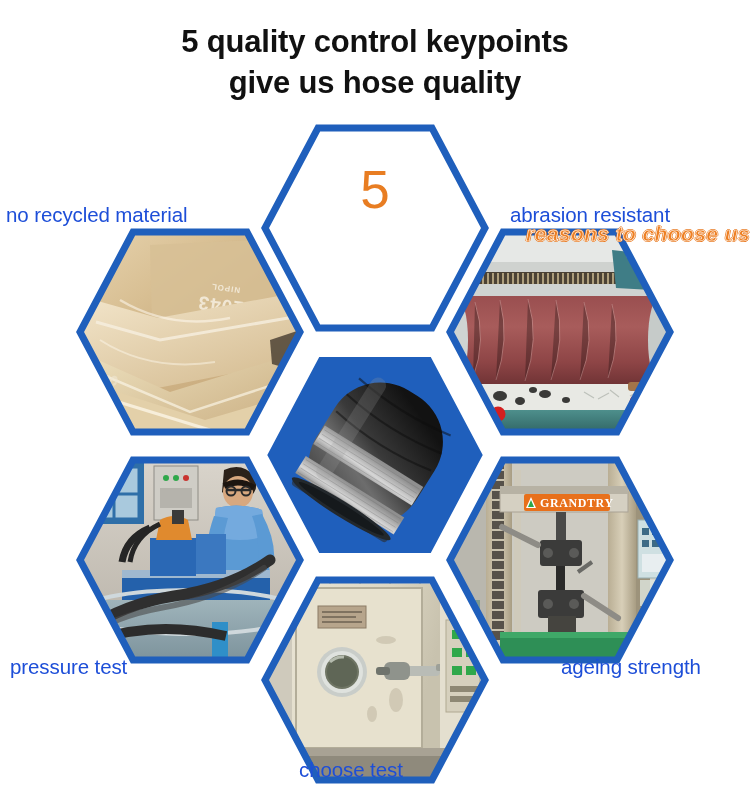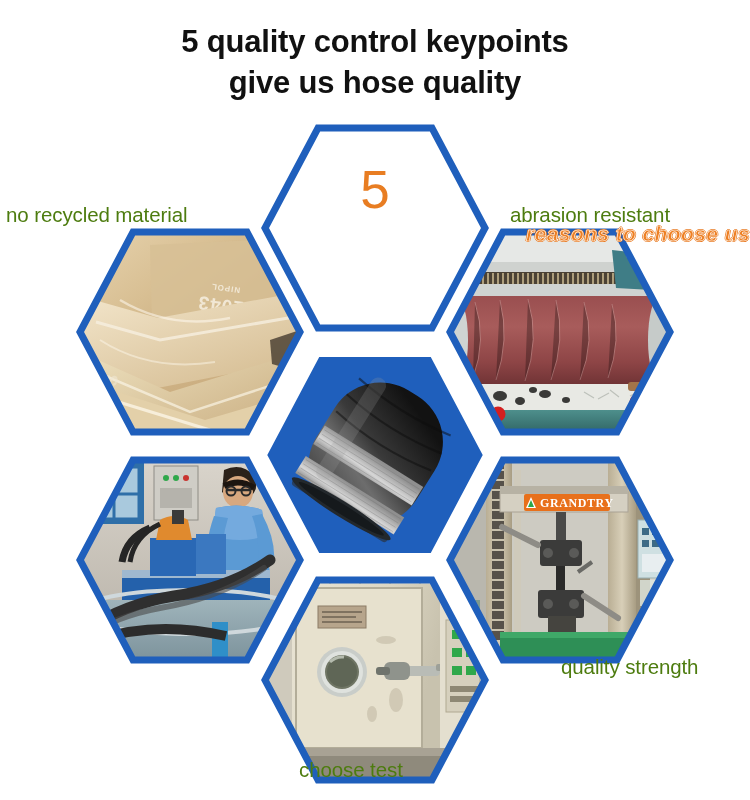--- a/index.html
+++ b/index.html
@@ -17,21 +17,21 @@
     font-weight:bold;font-size:31px;line-height:1.32;
     letter-spacing:-0.2px;
   }
   .title .l2{display:block;}
 
   
   .hexwrap{position:absolute;left:0;top:0;width:750px;height:800px;}
 
   
   .lbl{
-    position:absolute;color:#4d7c0f;font-size:20.5px;
+    position:absolute;color:#1d4ed8;font-size:20.5px;
     white-space:nowrap;letter-spacing:-0.1px;
   }
   #lbl-nw{left:6px;top:203px;}
   #lbl-ne{left:510px;top:203px;}
   #lbl-sw{left:10px;top:655px;}
   #lbl-se{left:561px;top:655px;}
   #lbl-s {left:299px;top:758px;}
 
   
   .ctr-num{
@@ -442,16 +442,17 @@
       <path d="M318,580 L432,580 L485,680 L432,780 L318,780 L265,680 Z" fill="none" stroke="#1F5FBC" stroke-width="7" stroke-linejoin="miter"></path>
     </g>
   </svg>
   </div>
 
   <div class="ctr-num">5</div>
   <div class="ctr-sub">reasons to choose us</div>
 
   <div class="lbl" id="lbl-nw">no recycled material</div>
   <div class="lbl" id="lbl-ne">abrasion resistant</div>
-  <div class="lbl" id="lbl-se">quality strength</div>
+  <div class="lbl" id="lbl-sw">pressure test</div>
+  <div class="lbl" id="lbl-se">ageing strength</div>
   <div class="lbl" id="lbl-s">choose test</div>
 
 </div>
 
 </body></html>

